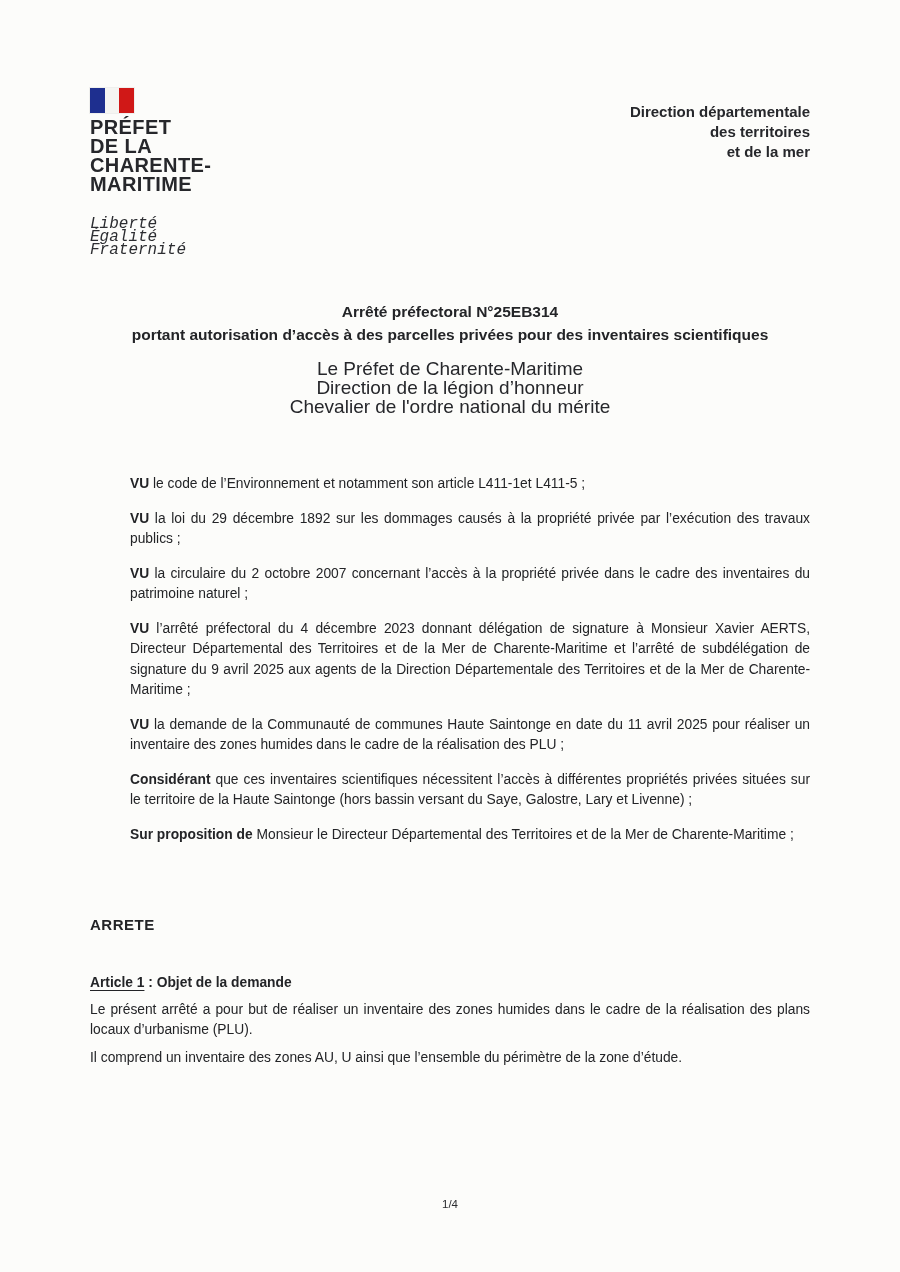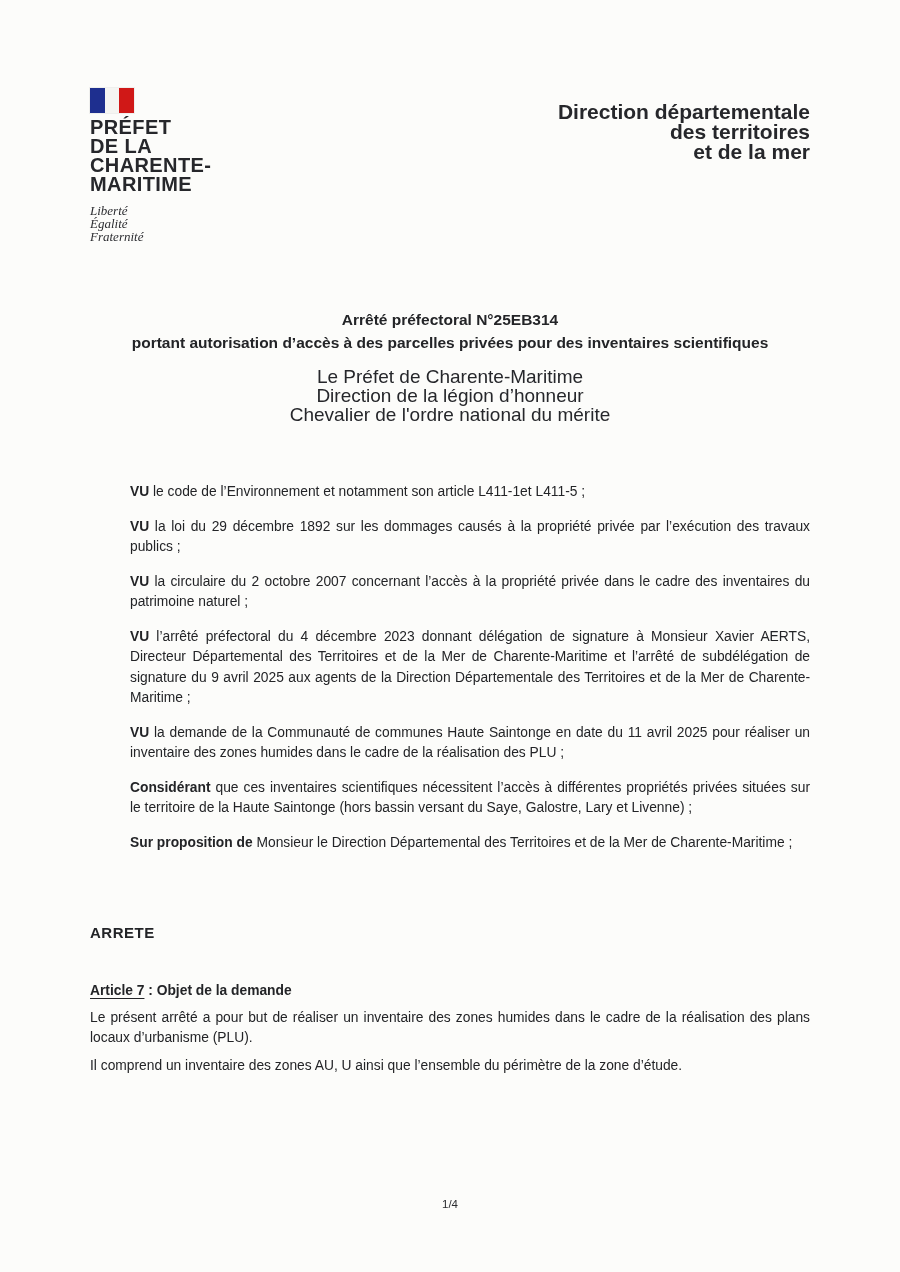--- a/index.html
+++ b/index.html
@@ -38,39 +38,39 @@
   .flag .w { background: #f5f5f2; }
   .flag .r { background: #d01817; }
   .prefet {
     font-weight: bold;
     font-size: 20px;
     line-height: 19px;
     letter-spacing: 0.4px;
     color: #26272b;
   }
   .motto {
-    margin-top: 10px;
-    font-family: Liberation Serif, serif;
+    margin-top: 24px;
+    font-family: Liberation Mono, monospace;
     font-style: italic;
-    font-size: 13px;
+    font-size: 16px;
     line-height: 13px;
     color: #2c2d31;
   }
   .direction {
     padding-top: 14px;
     text-align: right;
     font-weight: bold;
-    font-size: 21px;
+    font-size: 15px;
     line-height: 20px;
     color: #26272b;
   }
 
   
   .title-block {
-    margin-top: 65px;
+    margin-top: 43px;
     text-align: center;
     font-weight: bold;
     font-size: 15.5px;
     line-height: 23px;
     color: #232427;
   }
   .subtitle-block {
     margin-top: 13px;
     text-align: center;
     font-size: 19px;
@@ -185,29 +185,29 @@
     <p class="recital">
       <span class="lead">VU</span>
       <span>la demande de la Communauté de communes Haute Saintonge en date du 11 avril 2025 pour réaliser un inventaire des zones humides dans le cadre de la réalisation des PLU ;</span>
     </p>
     <p class="recital">
       <span class="lead">Considérant</span>
       <span>que ces inventaires scientifiques nécessitent l’accès à différentes propriétés privées situées sur le territoire de la Haute Saintonge (hors bassin versant du Saye, Galostre, Lary et Livenne) ;</span>
     </p>
     <p class="recital">
       <span class="lead">Sur proposition de</span>
-      <span>Monsieur le Direction Départemental des Territoires et de la Mer de Charente-Maritime ;</span>
+      <span>Monsieur le Directeur Départemental des Territoires et de la Mer de Charente-Maritime ;</span>
     </p>
   </main>
 
   <div class="arrete-heading">ARRETE</div>
 
   <section class="article">
     <div class="article-heading">
-      <span class="u">Article 7</span><span> : Objet de la demande</span>
+      <span class="u">Article 1</span><span> : Objet de la demande</span>
     </div>
     <p>Le présent arrêté a pour but de réaliser un inventaire des zones humides dans le cadre de la réalisation des plans locaux d’urbanisme (PLU).</p>
     <p>Il comprend un inventaire des zones AU, U ainsi que l’ensemble du périmètre de la zone d’étude.</p>
   </section>
 
   <footer class="page-footer">1/4</footer>
 
 </div>
 
 </body></html>

